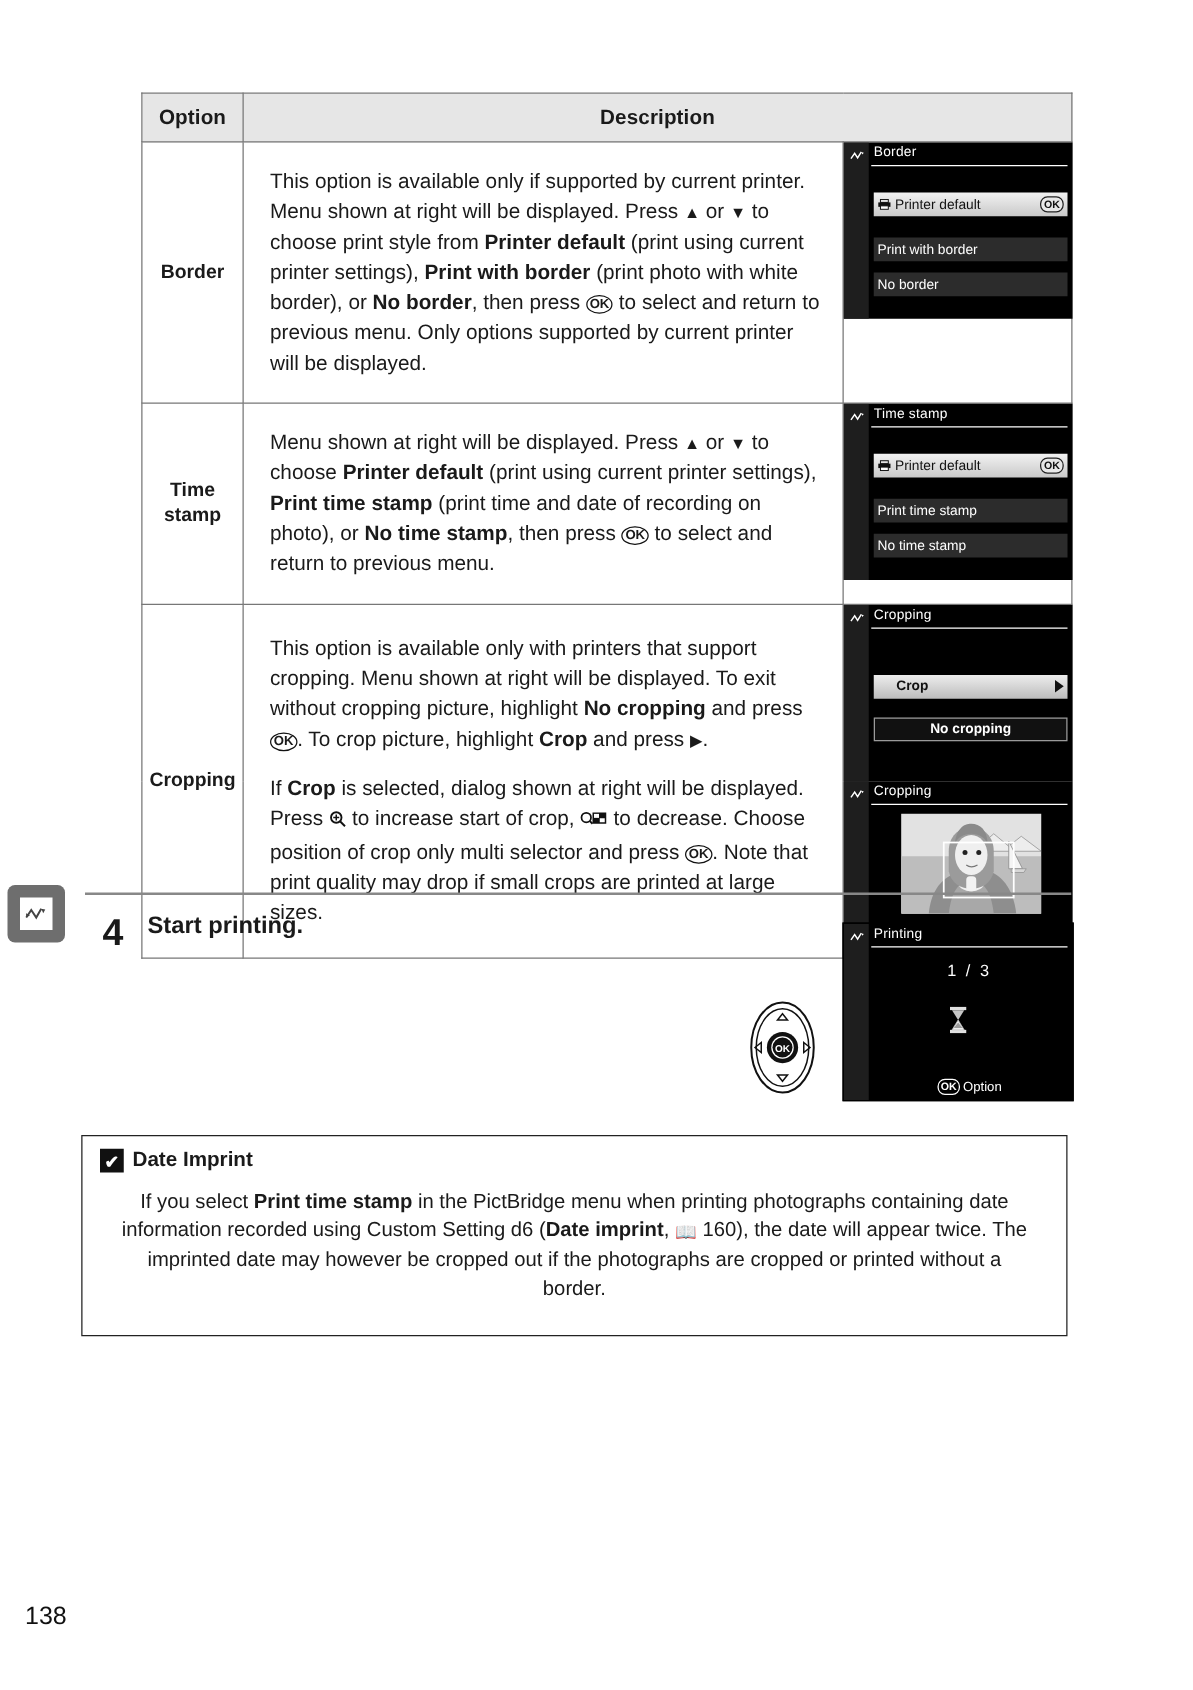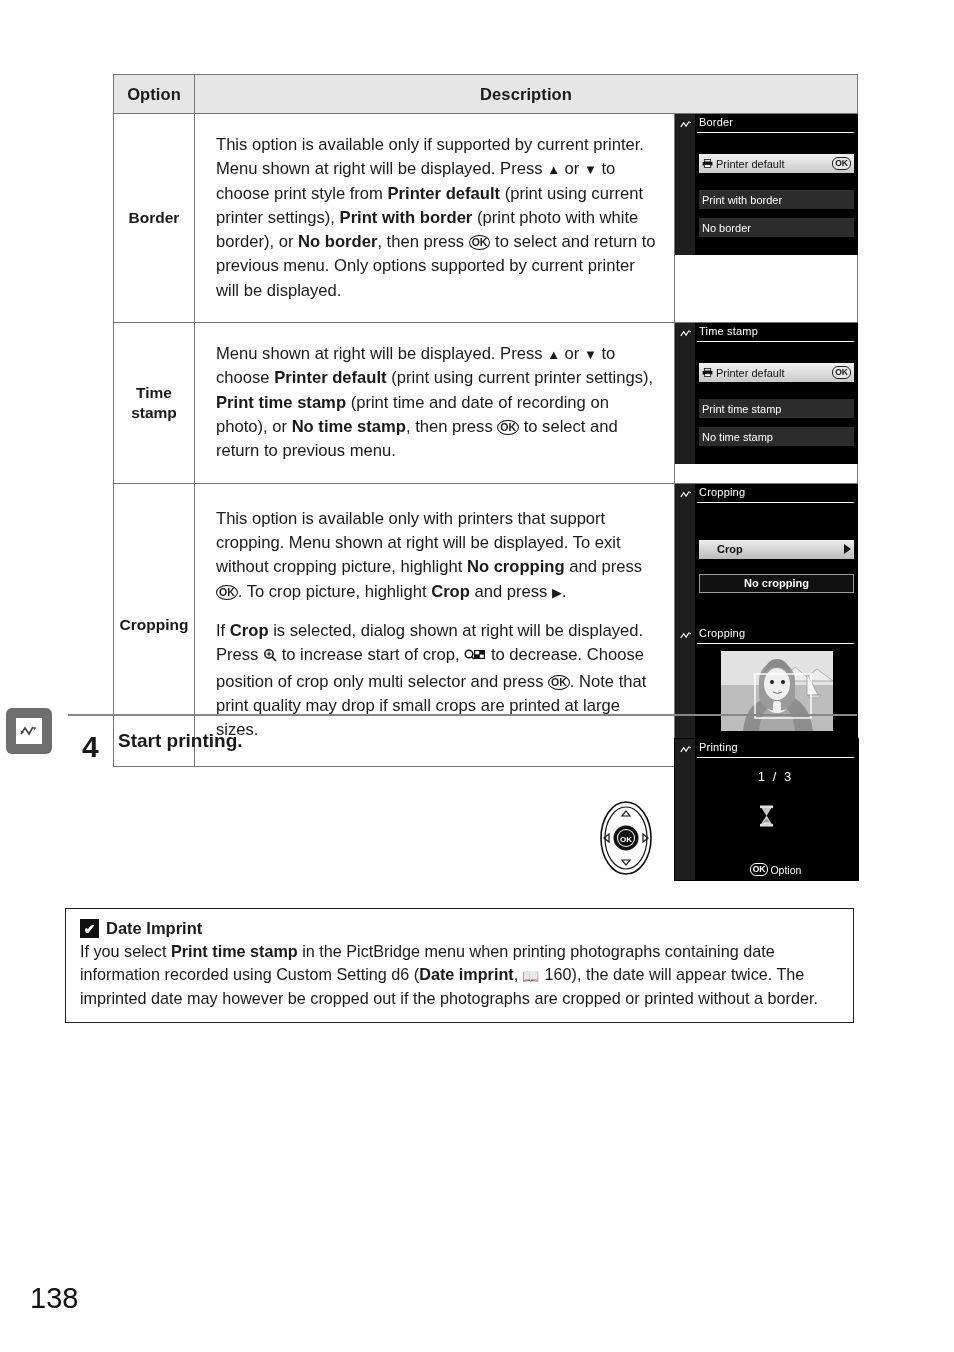--- a/index.html
+++ b/index.html
@@ -311,27 +311,28 @@
     display: inline-flex;
     align-items: center;
     justify-content: center;
     font-size: 14px;
     font-weight: bold;
     line-height: 1;
   }
   .caution-text {
     font-size: 16.2px;
     line-height: 1.45;
-    margin: 0;
+    margin: 12px;
+    text-align: center;
   }
 
   .page-no {
     position: absolute;
-    left: 30px; top: 1282px;
-    font-size: 29px;
+    left: 20px; top: 1282px;
+    font-size: 20px;
     color: #111;
   }
 
   
   .ok-glyph {
     display: inline-block;
     border: 1.4px solid #111;
     border-radius: 50%;
     font-size: 10.5px;
     font-weight: bold;

